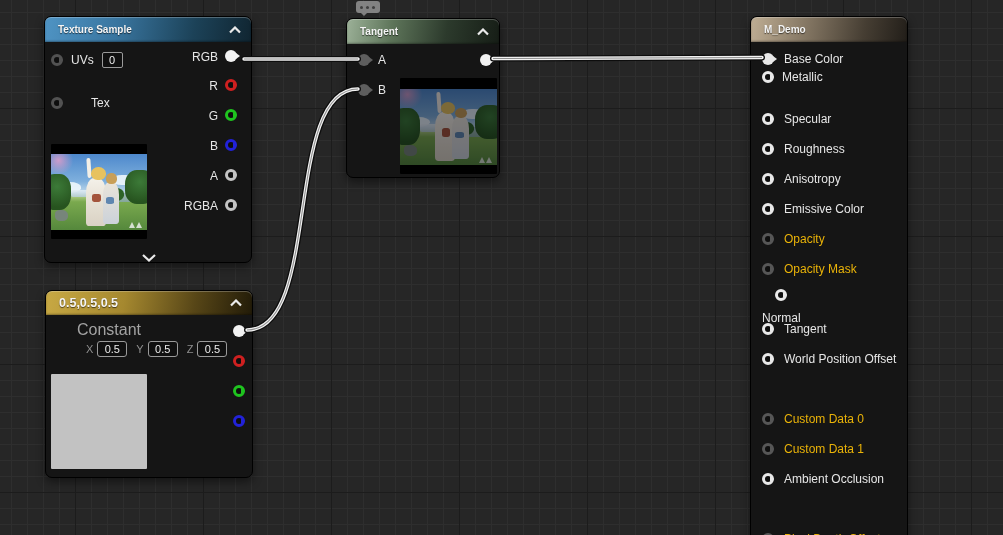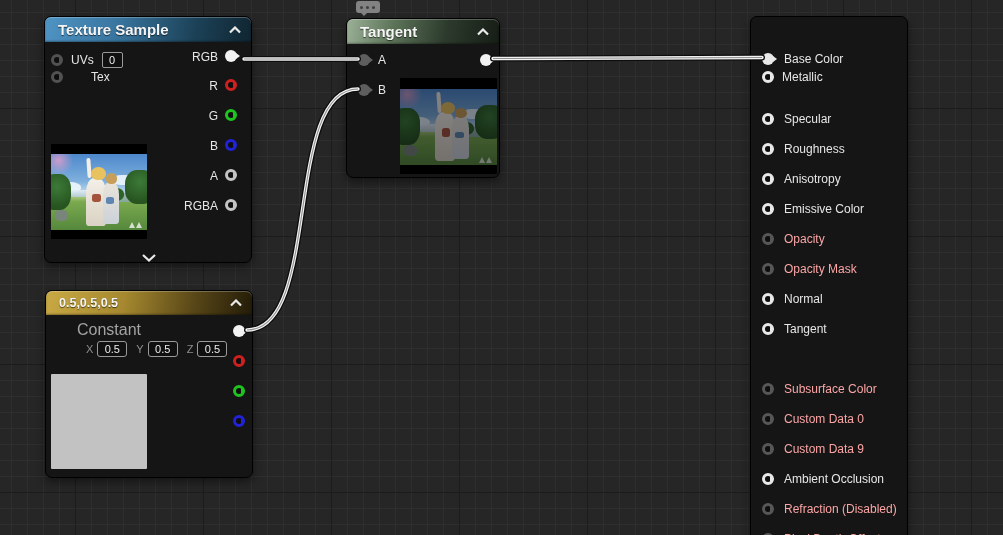--- a/index.html
+++ b/index.html
@@ -27,21 +27,21 @@
   }
   .header{
     position:absolute;left:0;top:0;right:0;height:25px;border-radius:6px 6px 0 0;
     display:flex;align-items:center;box-sizing:border-box;padding:0 10px 0 13px;
     box-shadow:inset 0 1px 0 rgba(255,255,255,.25), inset 0 -1px 2px rgba(0,0,0,.35);
   }
   .h-blue{background:linear-gradient(100deg,#4f94c4 0%,#39759f 35%,#1c4258 72%,#102531 100%);}
   .h-green{background:linear-gradient(100deg,#9cb198 0%,#5d7459 30%,#2c3a2c 65%,#161d16 100%);}
   .h-tan{background:linear-gradient(100deg,#bfae94 0%,#8a7c68 32%,#463e33 72%,#221e19 100%);}
   .h-gold{background:linear-gradient(100deg,#c8a944 0%,#a5882f 38%,#574617 72%,#221b08 100%);}
-  .title{font-size:15px;font-weight:bold;color:#f5f5f5;text-shadow:0 1px 1px rgba(0,0,0,.6);flex:1;}
+  .title{font-size:10px;font-weight:bold;color:#f5f5f5;text-shadow:0 1px 1px rgba(0,0,0,.6);flex:1;}
   .chev{display:flex;align-items:center;}
 
   .pin{position:relative;width:12px;height:12px;border-radius:50%;box-sizing:border-box;flex:none;}
   .pin.ring{border:3px solid currentColor;background:#0e0e0e;}
   .pin.fill{background:currentColor;}
   .pin::after{content:"";position:absolute;left:100%;margin-left:-1px;top:50%;
     transform:translateY(-50%);border-top:3px solid transparent;border-bottom:3px solid transparent;
     border-left:4px solid currentColor;}
   .p-white{color:#f2f2f2;} .p-red{color:#cf2020;} .p-green{color:#1fc41f;}
   .p-blue{color:#2222d8;} .p-gray{color:#c4c4c4;} .p-dkin{color:#525252;}
@@ -85,21 +85,21 @@
   .pv-dim{position:absolute;inset:0;background:rgba(4,4,10,.47);}
 
   .cfields{position:absolute;left:40px;top:50px;display:flex;align-items:center;gap:9px;}
   .cfield{display:flex;align-items:center;gap:4px;}
   .cfield .axis{font-size:11px;color:#8f8f8f;}
   .cfield .valbox{min-width:18px;border-radius:3px;}
   .type-label{position:absolute;left:31px;top:30px;font-size:16px;color:#a3a3a3;}
 
   .mrow{position:absolute;left:11px;display:flex;align-items:center;gap:10px;height:20px;}
   .mrow .lbl{font-size:12px;}
-  .mrow.disabled .lbl{color:#fca5a5;}
+  .mrow.disabled .lbl{color:#eab308;}
   .mrow.disabled .pin{color:#575757;}
   .mrow.on .pin{color:#e9e9e9;}
 
   .expand-chev{position:absolute;left:96px;top:231px;}
 
   .comment{position:absolute;left:356px;top:1px;width:24px;height:12px;background:#8d8d8d;
     border-radius:3px;opacity:.9;z-index:2;}
   .comment::after{content:"";position:absolute;left:4px;top:11px;border:4px solid transparent;
     border-top-color:#8d8d8d;}
   .cdots{position:absolute;left:4px;top:5px;width:3px;height:3px;border-radius:50%;
@@ -141,21 +141,21 @@
             <polyline points="1,6.5 6,1.5 11,6.5" fill="none" stroke="#eaeaea" stroke-width="2.2"></polyline>
           </svg>
       </span>
     </div>
 
     <div class="irow" style="top:33px;">
       <span class="pin ring p-dkin"></span>
       <span class="lbl">UVs</span>
       <span class="valbox">0</span>
     </div>
-    <div class="irow" style="top:50px;gap:28px;">
+    <div class="irow" style="top:76px;gap:28px;">
       <span class="pin ring p-dkin"></span>
       <span class="lbl">Tex</span>
     </div>
 
     <div class="orow" style="top:33px;">
       <span class="lbl">RGB</span>
       <span class="pin fill p-white"></span>
     </div>
     <div class="orow" style="top:62px;">
       <span class="lbl">R</span>
@@ -287,20 +287,23 @@
 
     <span class="pin fill p-white abs" style="left:187px;top:34px;"></span>
     <span class="pin ring p-red abs" style="left:187px;top:64px;"></span>
     <span class="pin ring p-green abs" style="left:187px;top:94px;"></span>
     <span class="pin ring p-blue abs" style="left:187px;top:124px;"></span>
 
     <div class="preview" style="left:5px;top:83px;width:96px;height:95px;background:#c2c2c2;"></div>
   </div>
 
   <div class="node" style="left:750px;top:16px;width:158px;height:560px;">
+    <div class="header h-tan">
+      <span class="title">M_Demo</span>
+    </div>
 
     <div class="mrow on" style="top:32px;">
       <span class="pin fill p-white"></span>
       <span class="lbl">Base Color</span>
     </div>
     <div class="mrow on" style="top:50px;gap:8px;">
       <span class="pin ring"></span>
       <span class="lbl">Metallic</span>
     </div>
     <div class="mrow on" style="top:92px;">
@@ -320,47 +323,43 @@
       <span class="lbl">Emissive Color</span>
     </div>
     <div class="mrow disabled" style="top:212px;">
       <span class="pin ring"></span>
       <span class="lbl">Opacity</span>
     </div>
     <div class="mrow disabled" style="top:242px;">
       <span class="pin ring"></span>
       <span class="lbl">Opacity Mask</span>
     </div>
-    <div class="mrow on" style="top:272px;">
+    <div class="mrow on" style="top:272px;flex-direction:column;">
       <span class="pin ring"></span>
       <span class="lbl">Normal</span>
     </div>
     <div class="mrow on" style="top:302px;">
       <span class="pin ring"></span>
       <span class="lbl">Tangent</span>
     </div>
-    <div class="mrow disabled" style="top:362px;">
-      <span class="pin ring"></span>
-      <span class="lbl">Subsurface Color</span>
+    <div class="mrow on" style="top:332px;">
+      <span class="pin ring"></span>
+      <span class="lbl">World Position Offset</span>
     </div>
     <div class="mrow disabled" style="top:392px;">
       <span class="pin ring"></span>
       <span class="lbl">Custom Data 0</span>
     </div>
     <div class="mrow disabled" style="top:422px;">
       <span class="pin ring"></span>
-      <span class="lbl">Custom Data 9</span>
+      <span class="lbl">Custom Data 1</span>
     </div>
     <div class="mrow on" style="top:452px;justify-content:space-between;">
       <span class="pin ring"></span>
       <span class="lbl">Ambient Occlusion</span>
     </div>
-    <div class="mrow disabled" style="top:482px;">
-      <span class="pin ring"></span>
-      <span class="lbl">Refraction (Disabled)</span>
-    </div>
     <div class="mrow disabled" style="top:512px;">
       <span class="pin ring"></span>
       <span class="lbl">Pixel Depth Offset</span>
     </div>
   </div>
 
 </div>
 
 </body></html>

